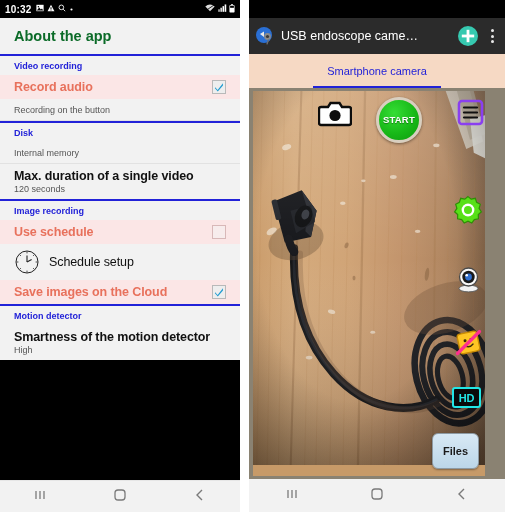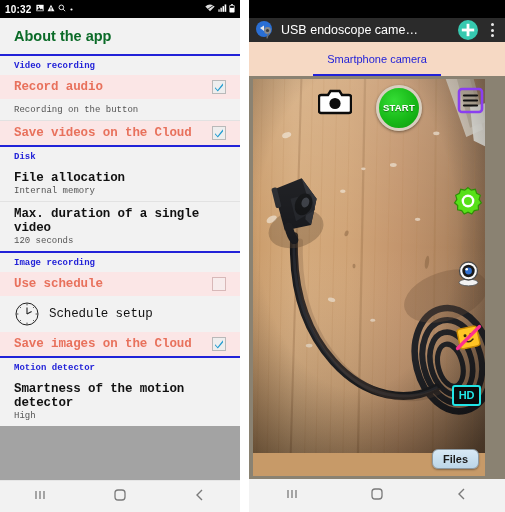--- a/index.html
+++ b/index.html
@@ -26,21 +26,21 @@
   .sb-spacer { flex:1; }
   .sb-right-icons { display:flex; align-items:center; gap:2.5px; }
   .ico { display:inline-block; line-height:1; }
 
   .app-title-bar {
     height:36px; background:#f2f2f2; display:flex; align-items:center;
     padding:0 14px; flex:0 0 auto;
   }
   .app-title { color:#0b6b28; font-size:14.5px; font-weight:bold; }
 
-  .settings-list { flex:1; overflow:hidden; background:#a3a3a3;font-family:Liberation Mono, monospace; }
+  .settings-list { flex:1; overflow:hidden; background:#000000; }
 
   .divider-blue { height:2px; background:#2222d8; margin:0; }
   .section-hdr {
     color:#2222d8; font-size:9px; font-weight:bold;
     padding:5px 14px 4px 14px; background:#f2f2f2;
   }
   .row {
     padding:5px 14px; background:#f2f2f2; position:relative;
     display:flex; justify-content:space-between;
   }
@@ -73,21 +73,21 @@
   
   .gap { width:9px; height:512px; background:#ffffff; flex:0 0 auto; }
 
   
   .phone-right {
     position:relative; width:256px; height:512px;
     background:#f2f2f2; display:flex; flex-direction:column;
   }
   .r-statusbar { height:18px; background:#000; flex:0 0 auto; }
   .r-appbar {
-    height:24px; background:#2b2b2b; display:flex; align-items:center;
+    height:36px; background:#2b2b2b; display:flex; align-items:center;
     padding:0 6px; gap:6px; flex:0 0 auto;
   }
   .r-appicon { width:20px; height:20px; flex:0 0 auto; }
   .r-apptitle {
     color:#ffffff; font-size:12.5px; flex:1;
     white-space:nowrap; overflow:hidden; text-overflow:clip;
   }
   .r-plus { width:22px; height:22px; flex:0 0 auto; }
   .r-dots {
     width:14px; flex:0 0 auto; display:flex; flex-direction:column;
@@ -133,21 +133,21 @@
   .ov-gear { right:2px; top:27%; width:30px; height:30px; }
   .ov-webcam { right:3px; top:45.5%; width:27px; height:27px; }
   .ov-noface { right:2px; top:61.5%; width:29px; height:29px; }
   .ov-hd {
     right:4px; top:77%; width:29px; height:21px;
     border:2px solid #22e6e6; border-radius:3px; background:#0a0a0a;
     display:flex; align-items:center; justify-content:center;
   }
   .ov-hd span { color:#22e6e6; font-size:11px; font-weight:bold; letter-spacing:-.3px; }
   .ov-files {
-    right:6px; bottom:7px; min-width:47px; height:20px; padding:0 9px;
+    right:6px; bottom:7px; min-width:47px; height:36px; padding:0 9px;
     background:linear-gradient(#d8e9f5,#bcd6e8);
     border:1.5px solid #8d9aa3; border-radius:6px;
     display:flex; align-items:center; justify-content:center;
     box-shadow:0 1px 2px rgba(0,0,0,.35);
   }
   .ov-files span { font-size:11px; color:#1a1a1a; font-weight:bold; }
 
   .r-navbar {
     height:33px; background:#f2f2f2; display:flex;
     align-items:center; justify-content:space-around; flex:0 0 auto;
@@ -234,37 +234,26 @@
             </svg>
         </span>
       </div>
 
       <div class="row hairline">
         <div class="row-texts">
           <span class="row-sub">Recording on the button</span>
         </div>
       </div>
 
-      <div class="row pink">
-        <div class="row-texts">
-          <span class="row-title">Save videos on the Cloud</span>
-        </div>
-        <span class="cbox">
-          <svg class="tick" viewBox="0 0 14 14">
-              <path d="M2.5 7.2 L5.4 10.4 L11.6 2.6 L11.6 5.2 L5.6 12.2 L2.2 8.6 Z" fill="#1f9bd1"></path>
-            </svg>
-        </span>
-      </div>
 
       <div class="divider-blue"></div>
       <div class="section-hdr">Disk</div>
 
       <div class="row hairline">
         <div class="row-texts">
-          <span class="row-title">File allocation</span>
           <span class="row-sub">Internal memory</span>
         </div>
       </div>
 
       <div class="row">
         <div class="row-texts">
           <span class="row-title">Max. duration of a single video</span>
           <span class="row-sub">120 seconds</span>
         </div>
       </div>

